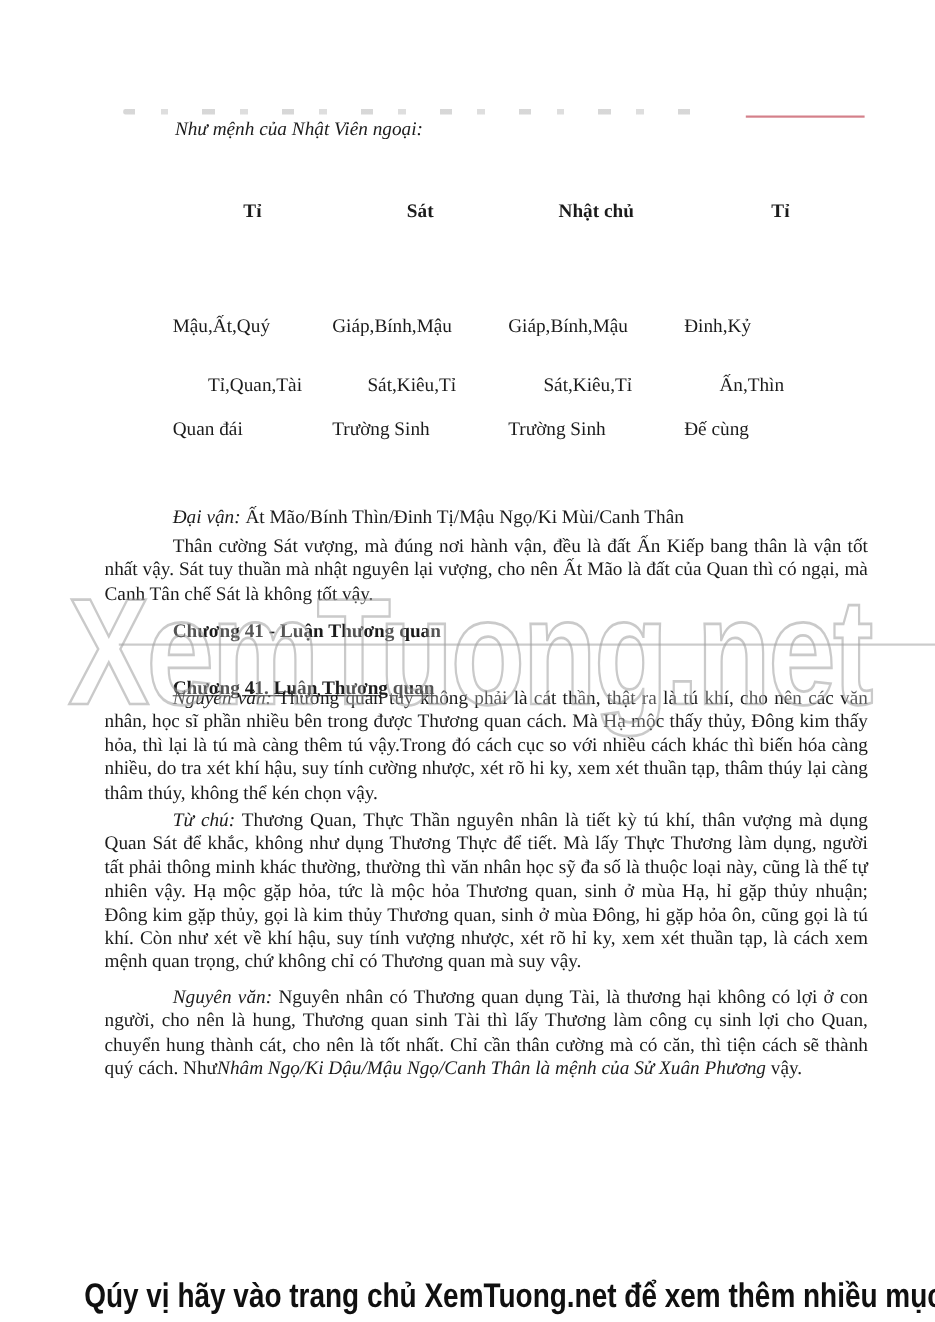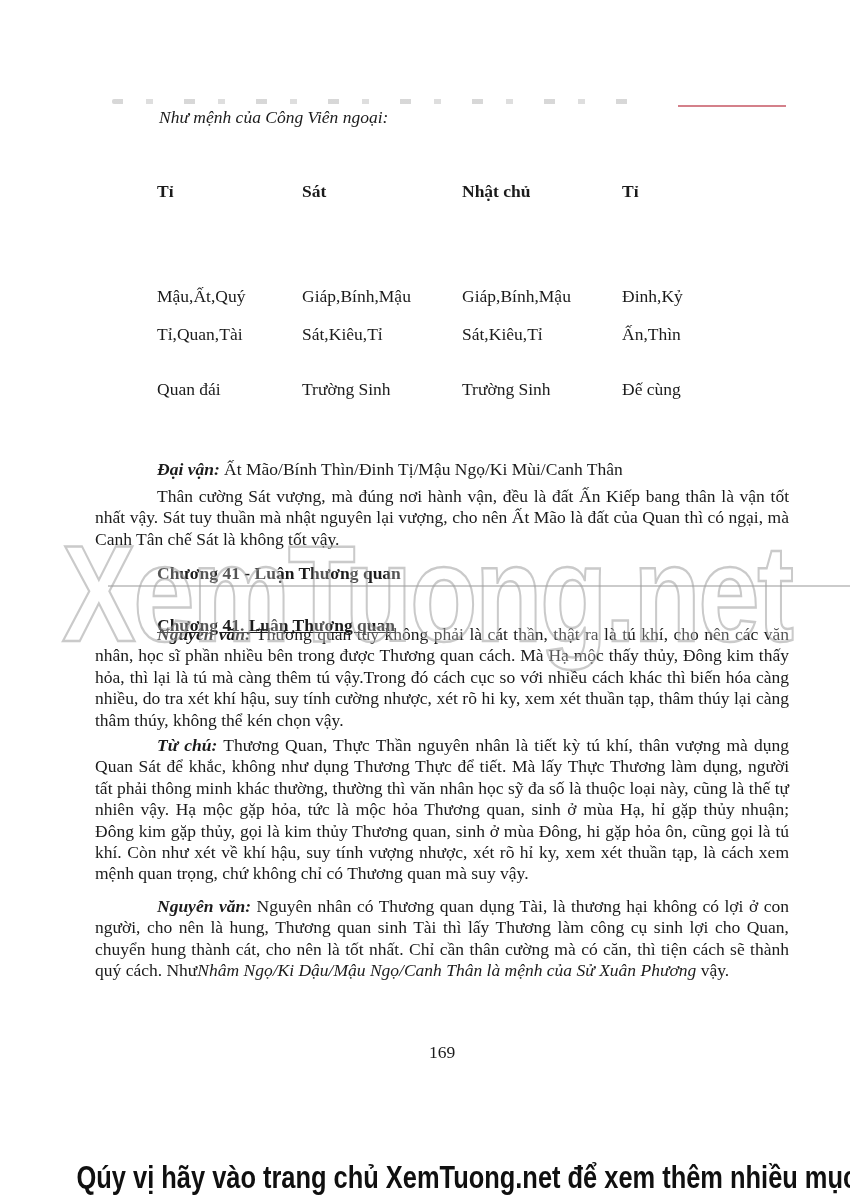--- a/index.html
+++ b/index.html
@@ -34,65 +34,65 @@
     pointer-events:none;
   }
   .wm-line{
     position:absolute;left:108px;top:585px;width:742px;height:2px;
     background:rgba(160,160,160,0.55);z-index:3;pointer-events:none;
   }
   
   .txt{position:absolute;left:95px;width:694px;font-size:17.5px;line-height:21.4px;z-index:2;}
   .just{text-align:justify;text-indent:62px;}
   .intro{font-style:italic;text-indent:64px;}
-  .lbl{font-weight:bold;font-style:italic;}
+  .lbl{font-weight:normal;font-style:italic;}
   .heading{font-weight:bold;padding-left:62px;}
   .ital{font-style:italic;}
   
   .trow{
     position:absolute;left:157px;width:640px;z-index:2;
     display:grid;grid-template-columns:145px 160px 160px 1fr;
     font-size:17.5px;line-height:19px;
   }
-  .trow.bold{font-weight:bold;}
+  .trow.bold{font-weight:bold;text-align:center;}
   
   .pagenum{position:absolute;left:95px;width:694px;top:1042px;text-align:center;font-size:17.5px;z-index:2;}
   .footer{
     position:absolute;left:0;top:1160px;width:850px;text-align:center;z-index:4;
     font-family:"Liberation Sans","DejaVu Sans",sans-serif;
     font-weight:bold;font-size:31px;color:#101010;white-space:nowrap;
     transform:scaleX(0.82);transform-origin:center top;
   }
 </style>
 </head>
 <body>
 
 <div class="page">
 
   <div class="crop-artifact"></div>
   <div class="red-line"></div>
 
   <div class="watermark">XemTuong.net</div>
   <div class="wm-line"></div>
 
-  <div class="txt intro" style="top:107px;">Như mệnh của Công Viên ngoại:</div>
+  <div class="txt intro" style="top:107px;">Như mệnh của Nhật Viên ngoại:</div>
 
   <div class="trow bold" style="top:182px;">
     <span>Tỉ</span>
     <span>Sát</span>
     <span>Nhật chủ</span>
     <span>Tỉ</span>
   </div>
   <div class="trow" style="top:287px;">
     <span>Mậu,Ất,Quý</span>
     <span>Giáp,Bính,Mậu</span>
     <span>Giáp,Bính,Mậu</span>
     <span>Đinh,Kỷ</span>
   </div>
-  <div class="trow" style="top:325px;">
+  <div class="trow" style="top:340px;margin-left:32px;">
     <span>Tỉ,Quan,Tài</span>
     <span>Sát,Kiêu,Tỉ</span>
     <span>Sát,Kiêu,Tỉ</span>
     <span>Ấn,Thìn</span>
   </div>
   <div class="trow" style="top:380px;">
     <span>Quan đái</span>
     <span>Trường Sinh</span>
     <span>Trường Sinh</span>
     <span>Đế cùng</span>
@@ -113,17 +113,16 @@
 
   <div class="txt just" style="top:735px;">
     <span class="lbl">Từ chú:</span><span> Thương Quan, Thực Thần nguyên nhân là tiết kỳ tú khí, thân vượng mà dụng Quan Sát để khắc, không như dụng Thương Thực để tiết. Mà lấy Thực Thương làm dụng, người tất phải thông minh khác thường, thường thì văn nhân học sỹ đa số là thuộc loại này, cũng là thế tự nhiên vậy. Hạ mộc gặp hỏa, tức là mộc hỏa Thương quan, sinh ở mùa Hạ, hỉ gặp thủy nhuận; Đông kim gặp thủy, gọi là kim thủy Thương quan, sinh ở mùa Đông, hi gặp hỏa ôn, cũng gọi là tú khí. Còn như xét về khí hậu, suy tính vượng nhược, xét rõ hỉ ky, xem xét thuần tạp, là cách xem mệnh quan trọng, chứ không chỉ có Thương quan mà suy vậy.</span>
   </div>
 
   <div class="txt just" style="top:884px;margin-top:12px;">
     <span class="lbl">Nguyên văn:</span><span> Nguyên nhân có Thương quan dụng Tài, là thương hại không có lợi ở con người, cho nên là hung, Thương quan sinh Tài thì lấy Thương làm công cụ sinh lợi cho Quan, chuyển hung thành cát, cho nên là tốt nhất. Chỉ cần thân cường mà có căn, thì tiện cách sẽ thành quý cách. Như</span><span class="ital">Nhâm Ngọ/Ki Dậu/Mậu Ngọ/Canh Thân là mệnh của Sử Xuân Phương</span><span> vậy.</span>
   </div>
 
 
-  <div class="pagenum">169</div>
 
   <div class="footer">Qúy vị hãy vào trang chủ XemTuong.net để xem thêm nhiều mục hay khác</div>
 
 </div>
 
 </body></html>

